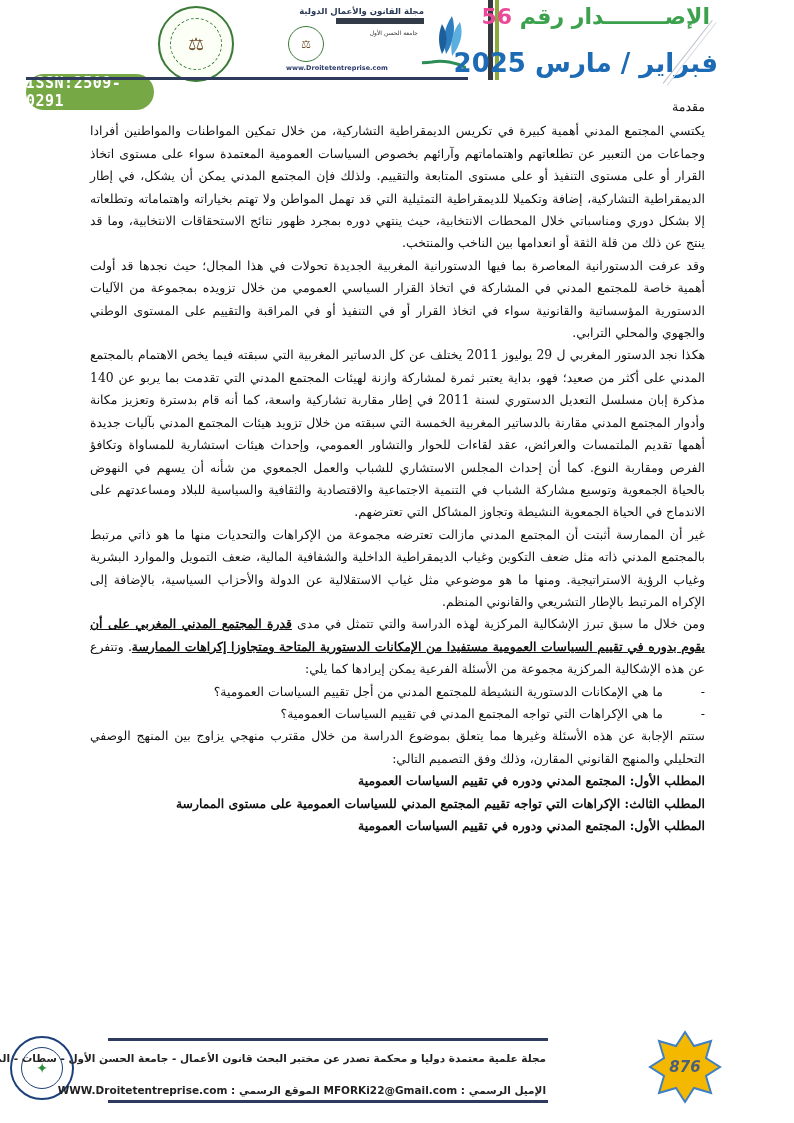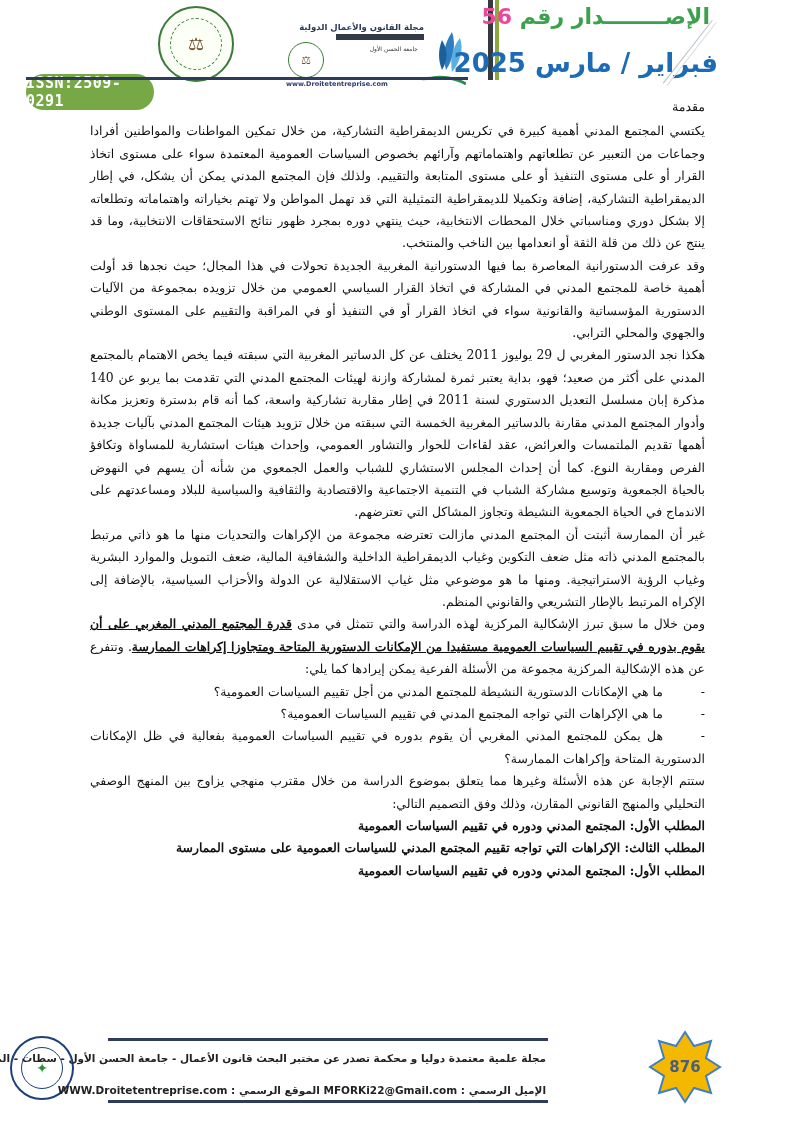--- a/index.html
+++ b/index.html
@@ -17,21 +17,21 @@
   }
   .seal {
     position: absolute; border-radius: 50%; border: 2px solid #3c7a3a;
     display: flex; align-items: center; justify-content: center; background: #fbfff5;
   }
   .seal-lg { left: 158px; top: 6px; width: 72px; height: 72px; }
   .seal-inner {
     width: 70%; height: 70%; border-radius: 50%; border: 1px dashed #3c7a3a;
     display: flex; align-items: center; justify-content: center; font-size: 18px; color: #6b4b2a;
   }
-  .journal-logo { position: absolute; left: 286px; top: 22px; width: 180px; height: 64px; text-decoration: underline; }
+  .journal-logo { position: absolute; left: 286px; top: 6px; width: 180px; height: 64px; text-decoration: underline; }
   .journal-title {
     position: absolute; right: 42px; top: 0; font-size: 8.5px; font-weight: bold; color: #2b3a55;
     direction: rtl; white-space: nowrap;
   }
   .journal-strip {
     position: absolute; right: 42px; top: 12px; width: 88px; height: 6px; background: #333a48;
   }
   .journal-url {
     position: absolute; left: 0px; top: 58px; font-size: 6.5px; font-weight: bold; color: #2a3a6a;
   }
@@ -92,21 +92,21 @@
   .footer-rule-bot { position: absolute; left: 108px; top: 80px; width: 440px; height: 3px; background: #2e3b5c; }
   .footer-line1 {
     position: absolute; right: 248px; top: 32px; direction: rtl; white-space: nowrap;
     font-size: 10.5px; font-weight: bold; color: #222; font-family: "DejaVu Sans", sans-serif;
   }
   .footer-line2 {
     position: absolute; right: 248px; top: 56px; direction: rtl; white-space: nowrap;
     font-size: 10.5px; font-weight: bold; color: #222; font-family: "DejaVu Sans", sans-serif; margin-top: 8px;
   }
   .ltr { direction: ltr; unicode-bidi: embed; }
-  .page-badge { position: absolute; left: 648px; top: 10px; width: 74px; height: 74px; }
+  .page-badge { position: absolute; left: 648px; top: 10px; width: 74px; height: 74px; font-style: italic; }
   .page-num {
     position: absolute; left: 0; top: 0; width: 74px; height: 74px; display: flex; align-items: center;
     justify-content: center; font-weight: bold; font-size: 15px; color: #4a5f7a; font-family: "DejaVu Sans", sans-serif;
   }
 </style>
 </head>
 <body>
 
 <div class="header">
   <div class="issn-pill">ISSN:2509-0291</div>
@@ -153,21 +153,20 @@
   <p><span>ومن خلال ما سبق تبرز الإشكالية المركزية لهذه الدراسة والتي تتمثل في مدى </span><span class="bold">قدرة المجتمع المدني المغربي على أن يقوم بدوره في تقييم السياسات العمومية مستفيدا من الإمكانات الدستورية المتاحة ومتجاوزا إكراهات الممارسة</span><span>. وتتفرع عن هذه الإشكالية المركزية مجموعة من الأسئلة الفرعية يمكن إيرادها كما يلي:</span></p>
 
   <div class="q-item">
     <span class="q-dash">-</span>
     <span class="q-text">ما هي الإمكانات الدستورية النشيطة للمجتمع المدني من أجل تقييم السياسات العمومية؟</span>
   </div>
   <div class="q-item">
     <span class="q-dash">-</span>
     <span class="q-text">ما هي الإكراهات التي تواجه المجتمع المدني في تقييم السياسات العمومية؟</span>
   </div>
-  <p><span style="display:inline-block;width:42px;">-</span><span>هل يمكن للمجتمع المدني المغربي أن يقوم بدوره في تقييم السياسات العمومية بفعالية في ظل الإمكانات الدستورية المتاحة وإكراهات الممارسة؟</span></p>
 
   <p>ستتم الإجابة عن هذه الأسئلة وغيرها مما يتعلق بموضوع الدراسة من خلال مقترب منهجي يزاوج بين المنهج الوصفي التحليلي والمنهج القانوني المقارن، وذلك وفق التصميم التالي:</p>
 
   <p class="outline-item"><span>المطلب الأول:</span><span> المجتمع المدني ودوره في تقييم السياسات العمومية</span></p>
   <p class="outline-item"><span>المطلب الثالث:</span><span> الإكراهات التي تواجه تقييم المجتمع المدني للسياسات العمومية على مستوى الممارسة</span></p>
   <p class="outline-item"><span>المطلب الأول:</span><span> المجتمع المدني ودوره في تقييم السياسات العمومية</span></p>
 </div>
 
 <div class="footer">
   <div class="footer-seal">

